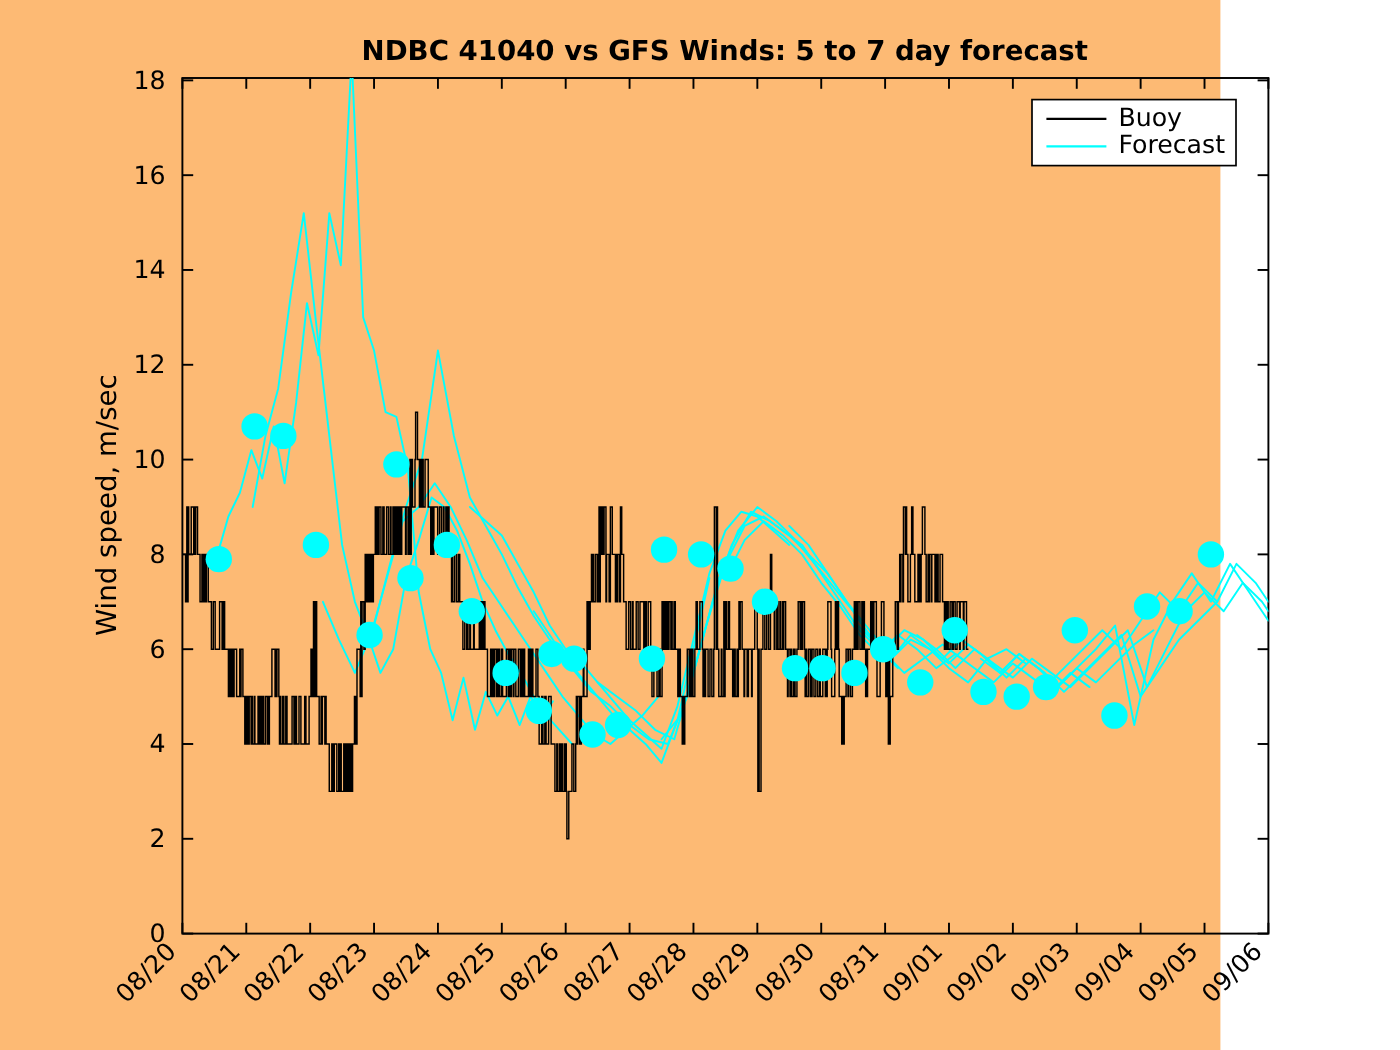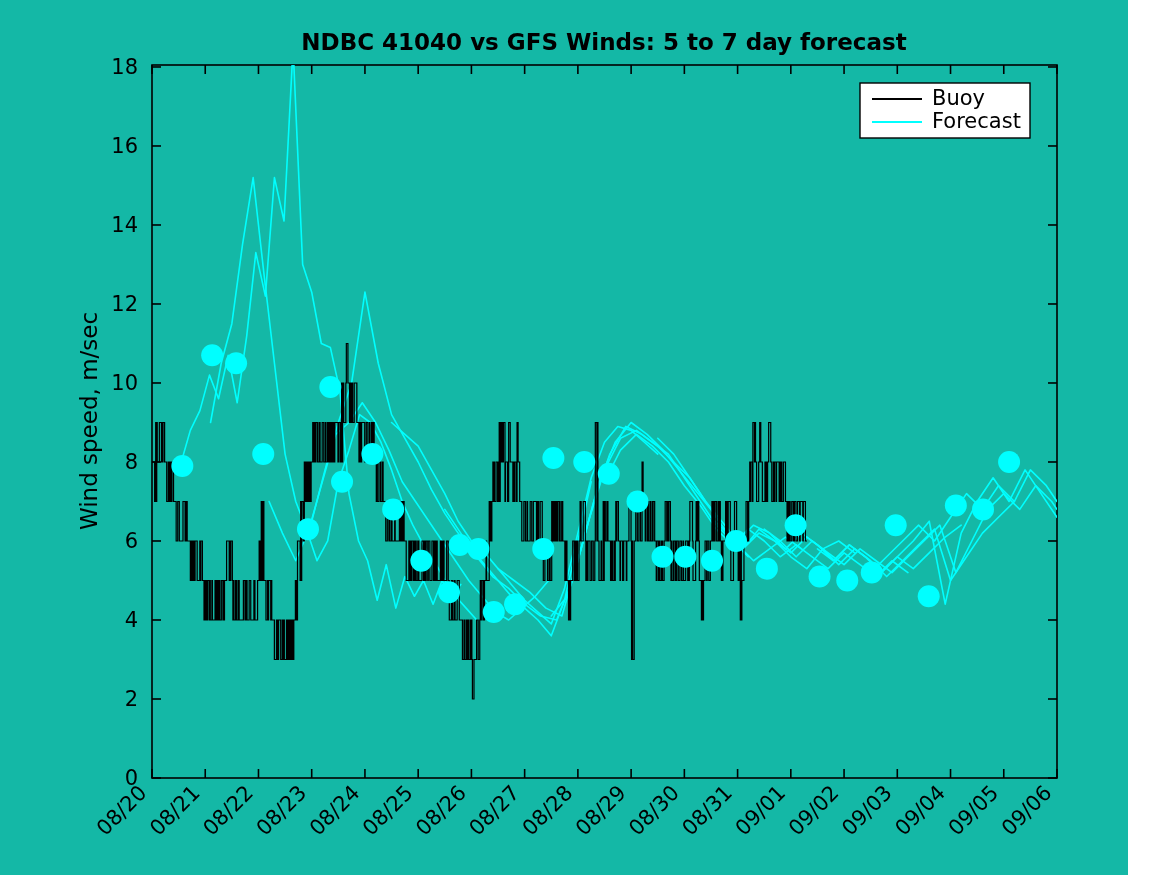--- a/index.html
+++ b/index.html
@@ -8,23 +8,23 @@
     background: #ffffff;
   }
   body {
     width: 1167px;
     height: 875px;
     font-family: "DejaVu Sans", sans-serif;
     overflow: hidden;
   }
   #figure {
     position: relative;
-    width: 1128px;
+    width: 1017px;
     height: 875px;
-    background: #14b8a6;
+    background: #fdba74;
   }
   svg.plot {
     display: block;
     width: 1167px;
     height: 875px;
   }
   .axis-line {
     fill: none;
     stroke: #000000;
     stroke-width: 1.6;

